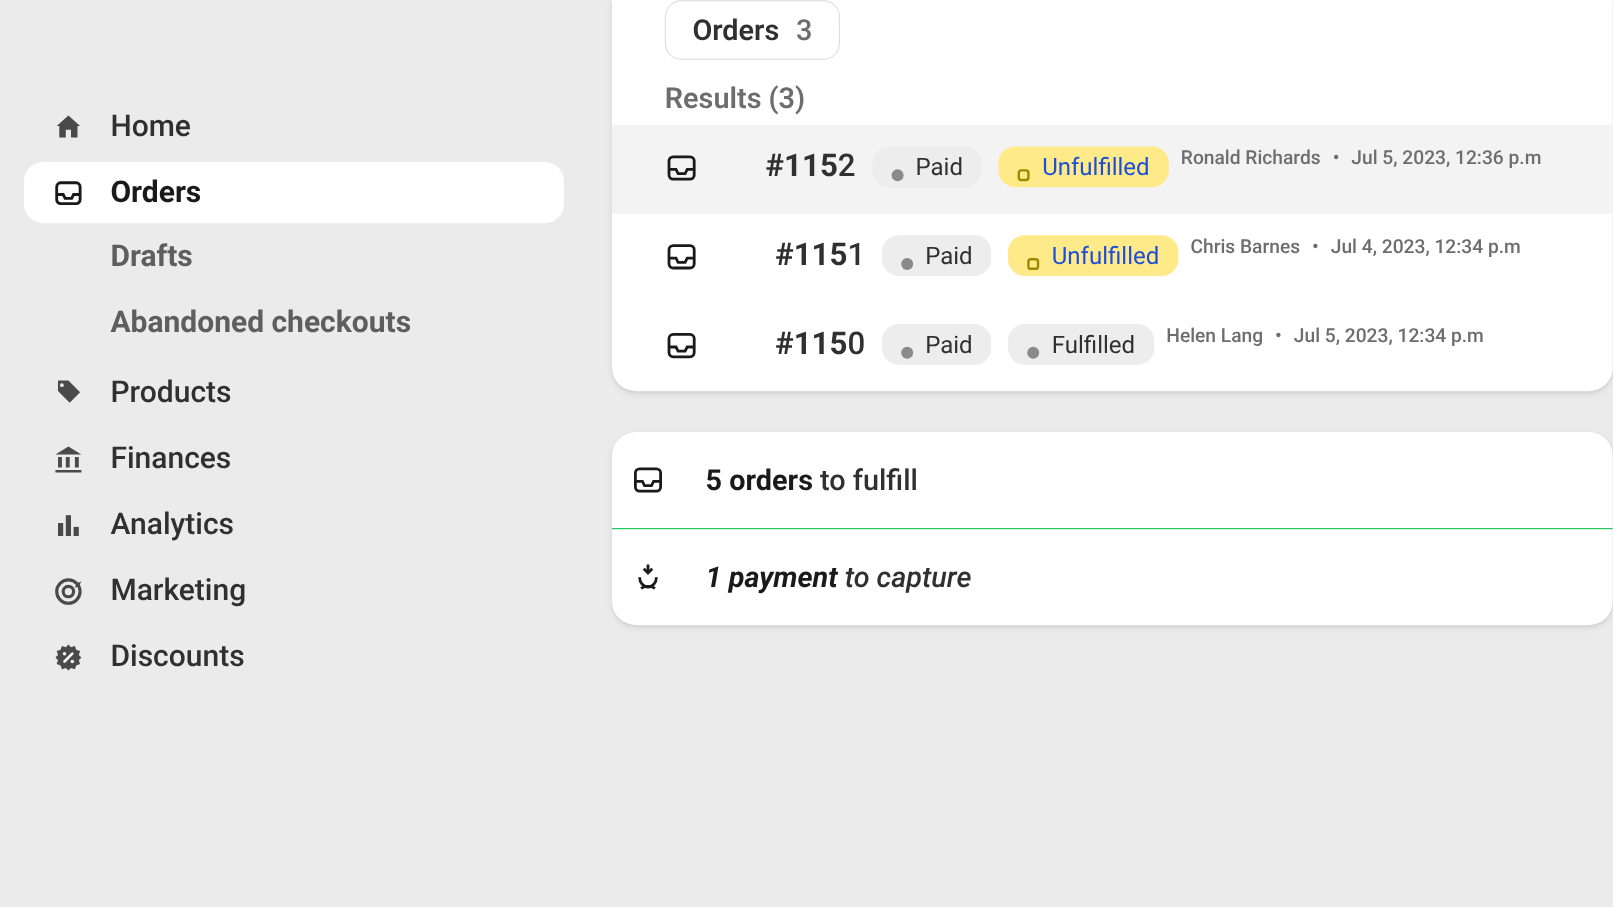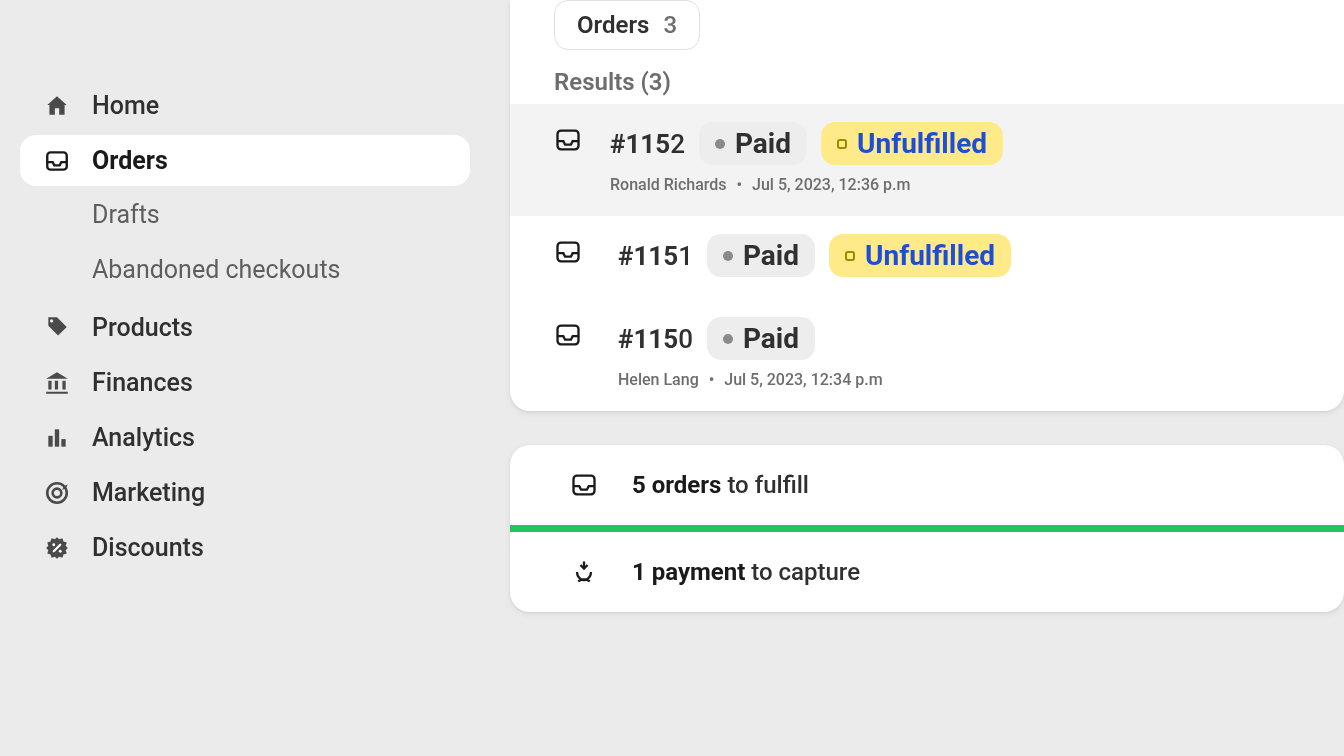--- a/index.html
+++ b/index.html
@@ -51,21 +51,21 @@
   .nav-item svg { display: block; }
   .sub-items {
     padding-left: 72px;
     display: flex;
     flex-direction: column;
     gap: 6px;
     margin-bottom: 8px;
   }
   .sub-item {
     font-size: 25px;
-    font-weight: 400;
+    font-weight: 700;
     color: #5e5e5e;
     padding: 10px 0;
     cursor: pointer;
   }
 
   
   .main {
     flex: 1;
     padding: 0 0 0 20px;
     display: flex;
@@ -122,36 +122,36 @@
     cursor: pointer;
   }
   .result-row.selected { background: #f3f3f3; }
   .result-row + .result-row { border-top: none; gap: 36px; }
   .row-icon {
     width: 28px;
     height: 28px;
     margin-top: 4px;
     flex-shrink: 0;
   }
-  .row-content { display: flex; flex-direction: column; gap: 10px; }
+  .row-content { display: flex; flex-direction: row; gap: 10px; margin-left: 28px; }
   .row-top { display: flex; align-items: center; gap: 14px; }
   .order-id {
     font-size: 26px;
     font-weight: 500;
     color: #303030;
   }
   .order-id .strong-part { font-weight: 700; }
   .badge {
     display: inline-flex;
-    align-items: center;
+    align-items: flex-end;
     gap: 10px;
     padding: 5px 16px;
     border-radius: 14px;
-    font-size: 28px;
-    font-weight: 700;
+    font-size: 20px;
+    font-weight: 400;
   }
   .badge .dot {
     width: 10px; height: 10px; border-radius: 50%;
     background: #8a8a8a;
     display: inline-block;
   }
   .badge .open-dot {
     width: 10px; height: 10px; border-radius: 3px;
     border: 2.5px solid #9b8a00;
     display: inline-block;
@@ -163,25 +163,25 @@
     color: #6d6d6d;
     font-weight: 500;
   }
   .row-sub .sep { margin: 0 6px; }
 
   
   .summary-row {
     display: flex;
     align-items: center;
     gap: 34px;
-    padding: 26px 60px;
+    padding: 26px 16px;
     font-size: 24px;
     cursor: pointer;
   }
-  .summary-row + .summary-row { border-top: 7px solid #22c55e; }
+  .summary-row + .summary-row { border-top: 1px solid #22c55e; font-style: italic; }
   .summary-icon {
     width: 28px; height: 28px;
     display: flex; align-items: center; justify-content: center;
     flex-shrink: 0;
   }
   .summary-text .strong { font-weight: 700; }
   .summary-text .rest { color: #303030; font-weight: 500; }
 </style>
 </head>
 <body>
@@ -311,33 +311,38 @@
                 <span class="order-id"><span class="strong-part">#115</span><span>1</span></span>
                 <span class="badge badge-neutral">
                   <span class="dot"></span>
                   <span>Paid</span>
                 </span>
                 <span class="badge badge-warning">
                   <span class="open-dot"></span>
                   <span>Unfulfilled</span>
                 </span>
               </div>
+              <div class="row-sub"><span>Chris Barnes</span><span class="sep"> • </span><span>Jul 4, 2023, 12:34 p.m</span></div>
             </div>
           </div>
           <div class="result-row">
             <span class="row-icon"><svg width="28" height="28" viewBox="0 0 24 24" fill="none" stroke="#1a1a1a" stroke-width="2">
                 <rect x="3" y="4" width="18" height="16" rx="3"></rect>
                 <path d="M3 13h5l1.5 3h5L16 13h5"></path>
               </svg></span>
             <div class="row-content">
               <div class="row-top">
                 <span class="order-id"><span class="strong-part">#115</span><span>0</span></span>
                 <span class="badge badge-neutral">
                   <span class="dot"></span>
                   <span>Paid</span>
+                </span>
+                <span class="badge badge-neutral">
+                  <span class="dot"></span>
+                  <span>Fulfilled</span>
                 </span>
               </div>
               <div class="row-sub"><span>Helen Lang</span><span class="sep"> • </span><span>Jul 5, 2023, 12:34 p.m</span></div>
             </div>
           </div>
         </div>
     </div>
 
     <div class="card">
       <div class="summary-row">

